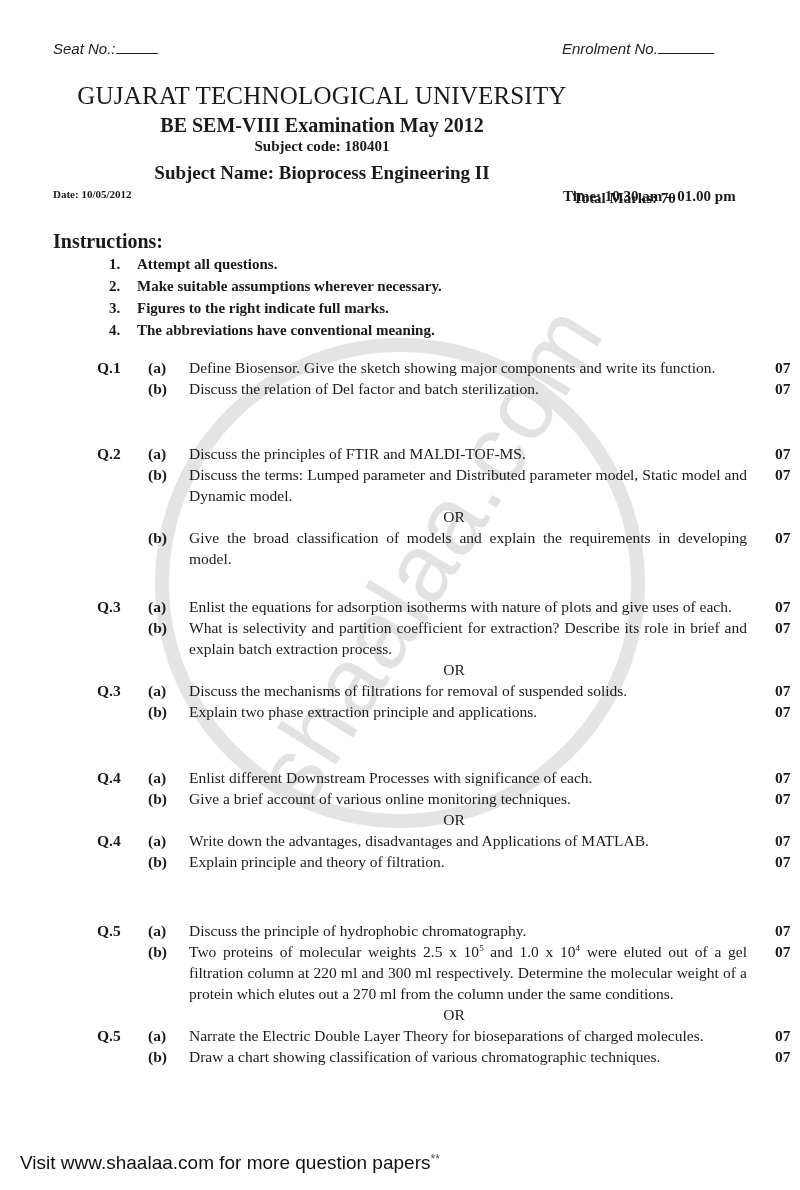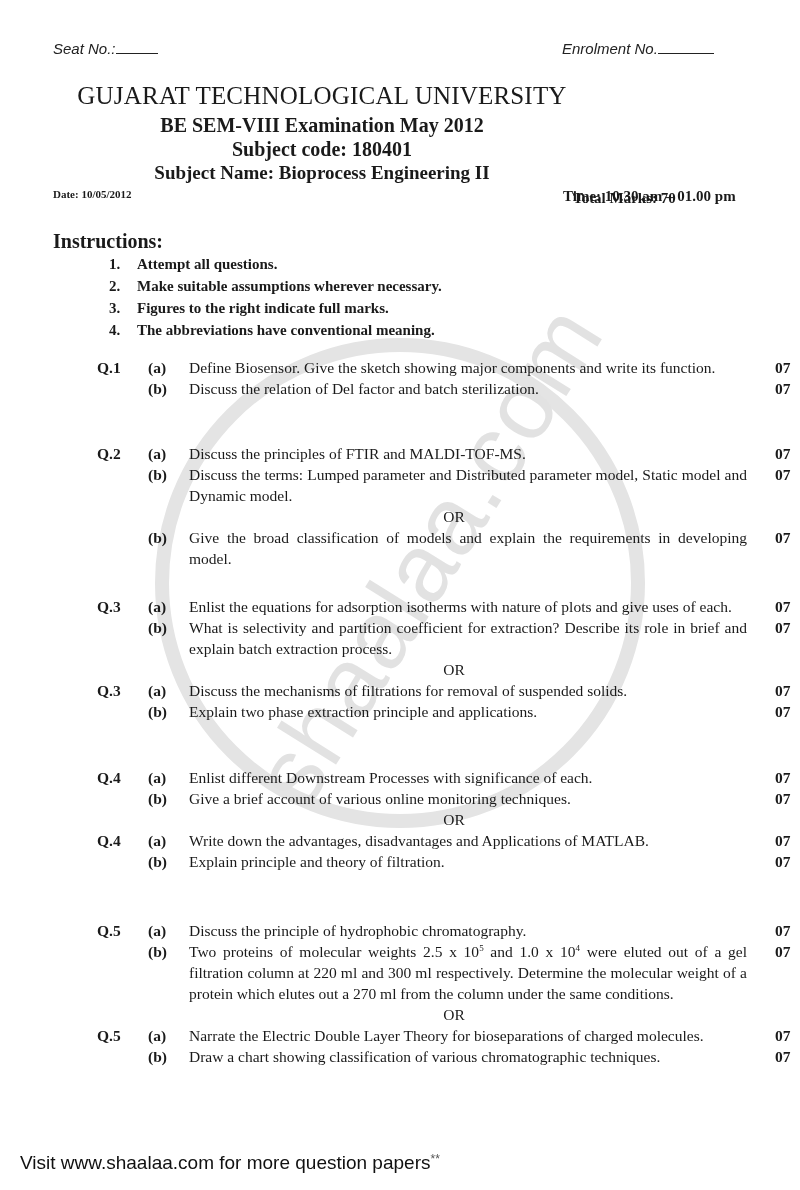--- a/index.html
+++ b/index.html
@@ -24,21 +24,21 @@
       position: absolute; top: 40px;
       font-family: "Liberation Sans", "DejaVu Sans", sans-serif;
       font-style: italic; font-size: 15px; color: #222;
     }
     .seat { left: 53px; }
     .enrol { left: 562px; }
     .blank { display: inline-block; border-bottom: 1.5px solid #222; height: 12px; vertical-align: baseline; }
     .head { position: absolute; left: 0; width: 644px; text-align: center; font-weight: bold; color: #1a1a1a; }
     .uni { top: 82px; font-size: 25px; font-weight: normal; letter-spacing: 0.2px; }
     .exam { top: 114px; font-size: 20px; }
-    .code { top: 138px; font-size: 20px; }
+    .code { top: 138px; font-size: 15px; }
     .subj { top: 162px; font-size: 19px; }
     .date { position: absolute; left: 53px; top: 188px; font-size: 11px; font-weight: bold; }
     .time { position: absolute; left: 563px; top: 188px; font-size: 15px; font-weight: bold; }
     .marks-total { position: absolute; left: 563px; top: 190px; font-size: 15px; font-weight: bold; margin-left: 10px; }
     .instr-title { position: absolute; left: 53px; top: 230px; font-size: 20px; font-weight: bold; }
     .instr-list { position: absolute; left: 109px; top: 253px; font-size: 15px; font-weight: bold; }
     .instr-item { height: 22px; line-height: 22px; white-space: nowrap; }
     .instr-item .num { display: inline-block; width: 28px; }
     .qblock { position: absolute; left: 0; width: 800px; font-size: 15.5px; padding-left: 40px; }
     .qrow { position: relative; line-height: 21px; }

